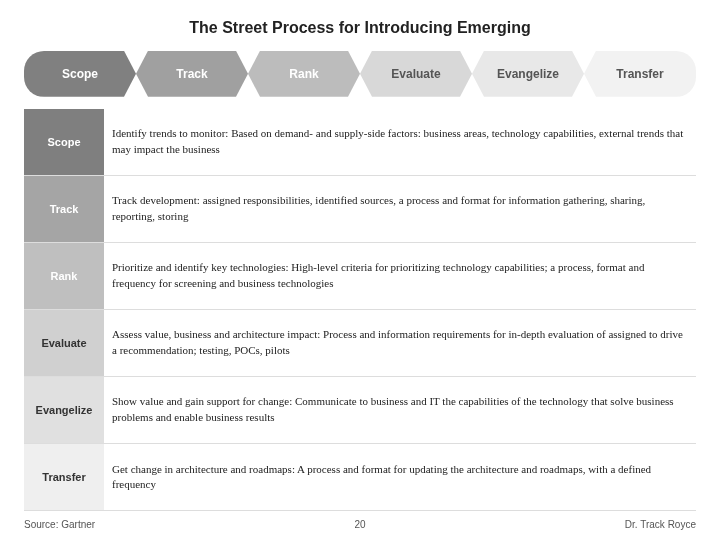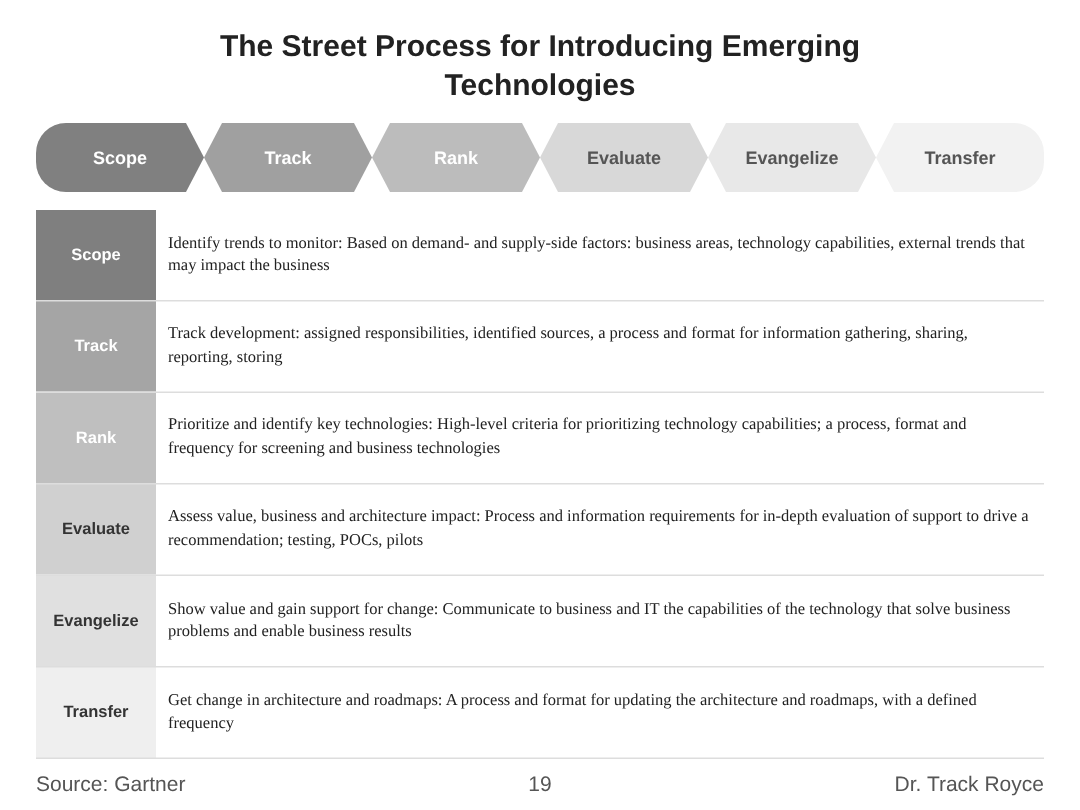--- a/index.html
+++ b/index.html
@@ -14,21 +14,21 @@
     .page {
       width: 720px;
       height: 540px;
       padding: 18px 24px 10px 24px;
       display: flex;
       flex-direction: column;
     }
 
     .title {
       text-align: center;
-      font-size: 20px;
+      font-size: 16px;
       font-weight: bold;
       color: #222;
       margin-bottom: 12px;
       line-height: 1.3;
     }
 
     
     .info-table {
       width: 100%;
       border-collapse: collapse;
@@ -58,21 +58,21 @@
     .label-rank { background: #bfbfbf; color: #fff; }
     .label-evaluate { background: #d0d0d0; color: #333; }
     .label-evangelize { background: #e0e0e0; color: #333; }
     .label-transfer { background: #efefef; color: #333; }
 
     .footer {
       display: flex;
       justify-content: space-between;
       align-items: center;
       margin-top: 8px;
-      font-size: 14px;
+      font-size: 10px;
       color: #555;
     }
 
     
     .chevron-container {
       display: flex;
       height: 46px;
       margin-bottom: 12px;
       align-items: stretch;
     }
@@ -134,21 +134,20 @@
       font-family: Liberation Serif, serif;
     }
   </style>
 </head>
 <body>
 
 <div class="page">
 
   <div class="title">
     <span>The Street Process for Introducing Emerging</span><br>
-    <span>Technologies</span>
   </div>
 
   <div class="chevron-container">
     <div class="chev-item chev-1">
       <span class="chev-label">Scope</span>
     </div>
     <div class="chev-item chev-2">
       <span class="chev-label">Track</span>
     </div>
     <div class="chev-item chev-3">
@@ -174,32 +173,32 @@
       <tr>
         <td class="label-track">Track</td>
         <td class="desc">Track development: assigned responsibilities, identified sources, a process and format for information gathering, sharing, reporting, storing</td>
       </tr>
       <tr>
         <td class="label-rank">Rank</td>
         <td class="desc">Prioritize and identify key technologies: High-level criteria for prioritizing technology capabilities; a process, format and frequency for screening and business technologies</td>
       </tr>
       <tr>
         <td class="label-evaluate">Evaluate</td>
-        <td class="desc">Assess value, business and architecture impact: Process and information requirements for in-depth evaluation of support to drive a recommendation; testing, POCs, pilots</td>
+        <td class="desc">Assess value, business and architecture impact: Process and information requirements for in-depth evaluation of assigned to drive a recommendation; testing, POCs, pilots</td>
       </tr>
       <tr>
         <td class="label-evangelize">Evangelize</td>
         <td class="desc">Show value and gain support for change: Communicate to business and IT the capabilities of the technology that solve business problems and enable business results</td>
       </tr>
       <tr>
         <td class="label-transfer">Transfer</td>
         <td class="desc">Get change in architecture and roadmaps: A process and format for updating the architecture and roadmaps, with a defined frequency</td>
       </tr>
     </tbody>
   </table>
 
   <div class="footer">
     <span>Source: Gartner</span>
-    <span>19</span>
+    <span>20</span>
     <span>Dr. Track Royce</span>
   </div>
 
 </div>
 
 </body></html>

